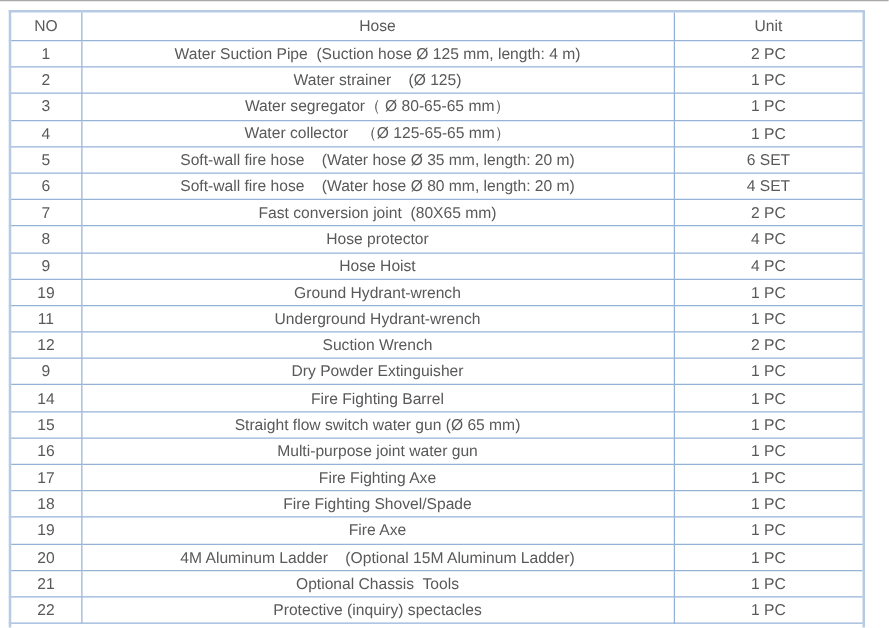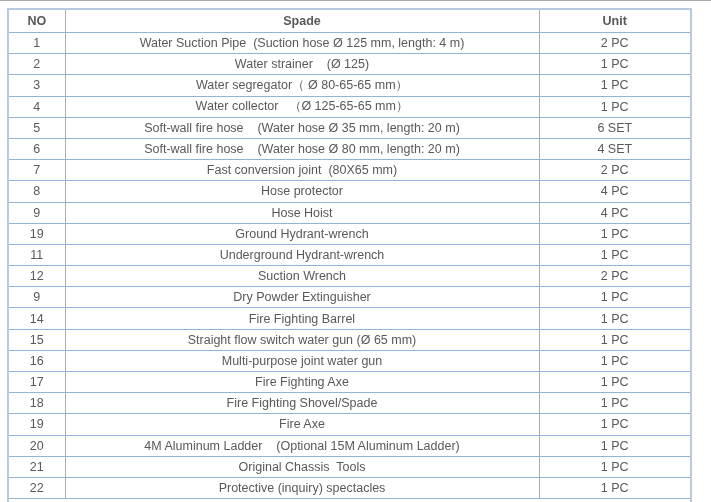--- a/index.html
+++ b/index.html
@@ -37,21 +37,20 @@
     vertical-align: middle;
     color: var(--text, #595959);
     font-size: 12.5px;
     font-weight: normal;
     padding: 0 2px;
     white-space: pre;
     overflow: hidden;
   }
   table.equip thead th {
     height: 22px;
-    font-weight: bold;
   }
   table.equip tbody td {
     height: 20.2px;
   }
   th.th-item {
     font-weight: bold;
     font-size: 13px;
     color: #4c4c4c;
   }
   td.footer-cell {
@@ -73,21 +72,21 @@
 
 <table class="equip">
   <colgroup>
     <col class="c-no">
       <col class="c-item">
       <col class="c-unit">
   </colgroup>
   <thead>
     <tr>
       <th>NO</th>
-      <th class="th-item">Spade</th>
+      <th class="th-item">Hose</th>
       <th>Unit</th>
     </tr>
   </thead>
   <tbody>
     <tr>
       <td>1</td>
       <td>Water Suction Pipe  (Suction hose Ø 125 mm, length: 4 m)</td>
       <td>2 PC</td>
     </tr>
     <tr>
@@ -180,21 +179,21 @@
       <td>Fire Axe</td>
       <td>1 PC</td>
     </tr>
     <tr>
       <td>20</td>
       <td>4M Aluminum Ladder    (Optional 15M Aluminum Ladder)</td>
       <td>1 PC</td>
     </tr>
     <tr>
       <td>21</td>
-      <td>Original Chassis  Tools</td>
+      <td>Optional Chassis  Tools</td>
       <td>1 PC</td>
     </tr>
     <tr>
       <td>22</td>
       <td>Protective (inquiry) spectacles</td>
       <td>1 PC</td>
     </tr>
     <tr>
       <td class="footer-cell" colspan="3">Need more Fire Equipment are optional, welcome to inquiry us!</td>
     </tr>

